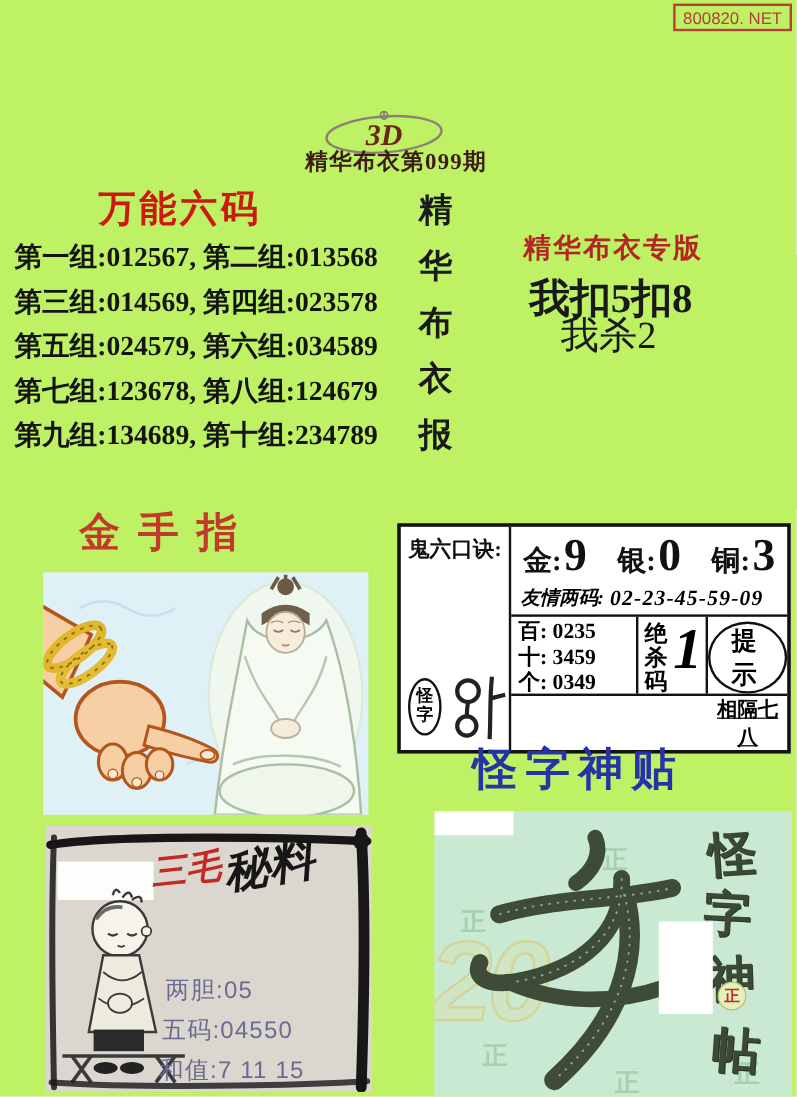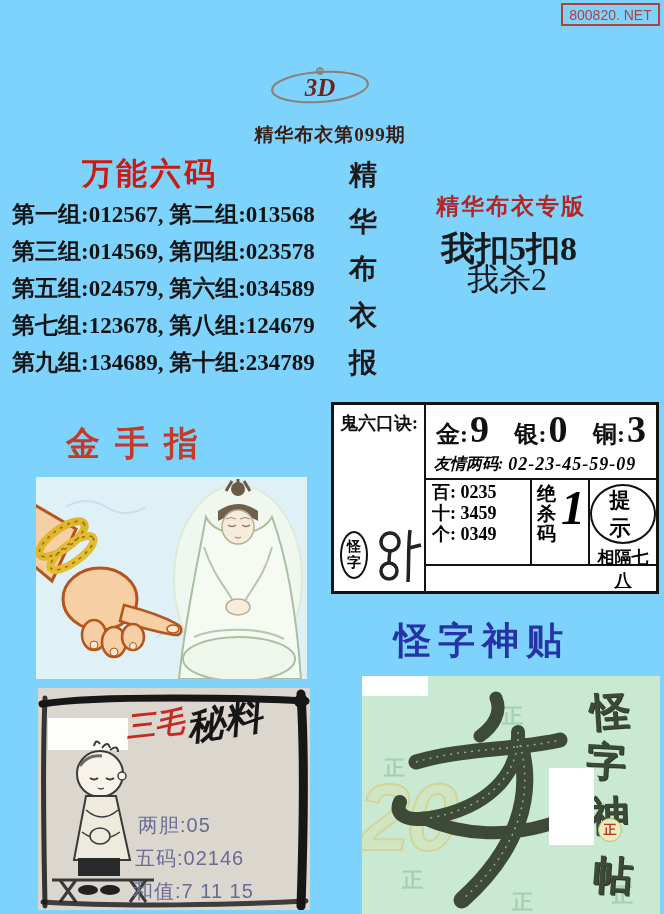--- a/index.html
+++ b/index.html
@@ -1,32 +1,32 @@
 <!DOCTYPE html>
 <html><head>
 <meta charset="utf-8">
 <style>
   * { margin:0; padding:0; box-sizing:border-box; }
   html,body { background:#ffffff; }
   #page {
-    position:relative; width:664px; height:914px; background:#7dd3fc;
+    position:relative; width:664px; height:914px; background:#bef264;
     font-family:"Liberation Serif", serif; overflow:hidden;
   }
   .abs { position:absolute; }
 
   
   .badge {
     left:561px; top:3px; width:99px; height:23px;
     border:2px solid #b5403a; color:#b5403a;
     font-family:"Liberation Sans", sans-serif; font-size:14px;
     display:flex; align-items:center; justify-content:center;
   }
 
   
-  .logo { left:268px; top:66px; width:104px; height:38px; }
+  .logo { left:268px; top:91px; width:104px; height:38px; }
   .issue-title {
     left:210px; top:122px; width:240px; text-align:center;
     font-size:19px; font-weight:bold; color:#3c1d15; letter-spacing:1px;
   }
 
   
   .u6-title {
     left:50px; top:153px; width:200px; text-align:center;
     font-size:31px; font-weight:bold; color:#cc1a12; letter-spacing:3px;
   }
@@ -43,21 +43,21 @@
   
   .sp-title { left:436px; top:191px; font-size:23px; font-weight:bold; color:#b42525; letter-spacing:2px; }
   .sp-line1 { left:441px; top:226px; font-size:34px; font-weight:bold; color:#191919; }
   .sp-line2 { left:467px; top:258px; font-size:32px; font-weight:normal; color:#191919; }
 
   
   .gf-title { left:66px; top:421px; font-size:34px; font-weight:bold; color:#c13a2a; letter-spacing:15px; }
   .gf-image { left:36px; top:477px; width:271px; height:202px; background:#dff0f7; overflow:hidden; }
 
   
-  .gtable { left:331px; top:402px; width:328px; height:192px; border:3px solid #121212; background:#fff; display:flex; }
+  .gtable { left:331px; top:436px; width:328px; height:192px; border:3px solid #121212; background:#fff; display:flex; }
   .gt-left { width:92px; border-right:2px solid #121212; position:relative; }
   .gt-header { text-align:center; margin-top:6px; font-size:18px; font-weight:bold; color:#111; }
   .gt-motto { margin-top:6px; text-align:center; }
   .gt-motto div { font-size:22px; font-weight:bold; color:#111; line-height:26px; }
   .gt-guaizi-oval {
     position:absolute; left:6px; top:126px; width:28px; height:48px;
     border:2px solid #111; border-radius:50%;
     display:flex; flex-direction:column; align-items:center; justify-content:center;
     font-size:14px; font-weight:bold; line-height:16px;
   }
@@ -69,21 +69,21 @@
   }
   .gt-metals .m-label { font-size:24px; font-weight:bold; color:#111; }
   .gt-metals .m-value { font-size:38px; font-weight:bold; color:#111; margin-left:2px; }
   .gt-metals .pair { display:flex; align-items:baseline; }
   .gt-friend {
     height:29px; display:flex; align-items:center; padding-left:8px;
     font-weight:bold; font-style:italic; border-bottom:2px solid #121212;
   }
   .gt-friend .f-label { font-size:16px; }
   .gt-friend .f-value { font-size:18px; margin-left:5px; letter-spacing:1px; }
-  .gt-mid { height:86px; display:flex; border-bottom:2px solid #121212; }
+  .gt-mid { height:66px; display:flex; border-bottom:2px solid #121212; }
   .gt-pos { width:106px; border-right:2px solid #121212; padding:2px 0 0 6px; }
   .gt-pos div { font-size:18px; font-weight:bold; line-height:21px; white-space:nowrap; }
   .gt-kill { width:58px; border-right:2px solid #121212; position:relative; }
   .gt-kill span.kc { position:absolute; left:5px; font-size:19px; font-weight:bold; }
   .gt-kill .kv { position:absolute; right:3px; top:0px; font-size:48px; font-weight:bold; font-style:italic; }
   .gt-tip { flex:1; text-align:center; position:relative; }
   .gt-tip-oval {
     display:inline-block; margin-top:4px; padding:0 12px; border:2px solid #111;
     border-radius:50%; font-size:21px; font-weight:bold; letter-spacing:6px;
   }
@@ -289,21 +289,21 @@
       <path d="M44,70 q16,14 32,0 M40,92 q18,14 38,0" fill="none" stroke="#3a3a3a" stroke-width="1.5"></path>
       <ellipse cx="58" cy="96" rx="10" ry="8" fill="#efeade" stroke="#3a3a3a" stroke-width="1.5"></ellipse>
       <rect x="36" y="118" width="42" height="18" fill="#2a2a2a"></rect>
       <path d="M10,140 L112,140" stroke="#3a3a3a" stroke-width="3"></path>
       <path d="M18,140 L34,162 M34,140 L18,162 M88,140 L104,162 M104,140 L88,162" stroke="#3a3a3a" stroke-width="3"></path>
       <ellipse cx="46" cy="150" rx="10" ry="5" fill="#222"></ellipse>
       <ellipse cx="68" cy="150" rx="10" ry="5" fill="#222"></ellipse>
     </svg>
 
     <div class="sm-line sm-l1"><span>两胆:</span><span>05</span></div>
-    <div class="sm-line sm-l2"><span>五码:</span><span>02146</span></div>
+    <div class="sm-line sm-l2"><span>五码:</span><span>04550</span></div>
     <div class="sm-line sm-l3"><span>和值:</span><span>7 11 15</span></div>
     <div class="sm-line sm-l4"><span>16 17 18</span></div>
 
     <svg style="position:absolute;left:0;top:0" width="272" height="222" viewBox="0 0 272 222">
       <path d="M4,16 C60,7 210,10 268,13" fill="none" stroke="#171717" stroke-width="7" stroke-linecap="round"></path>
       <path d="M263,6 C267,70 265,160 263,218" fill="none" stroke="#171717" stroke-width="9" stroke-linecap="round"></path>
       <circle cx="263" cy="13" r="7" fill="#171717"></circle>
       <path d="M5,214 C80,219 200,217 268,213" fill="none" stroke="#171717" stroke-width="5" stroke-linecap="round" opacity="0.8"></path>
       <path d="M7,10 C4,80 6,160 7,218" fill="none" stroke="#171717" stroke-width="5" stroke-linecap="round" opacity="0.85"></path>
     </svg>

